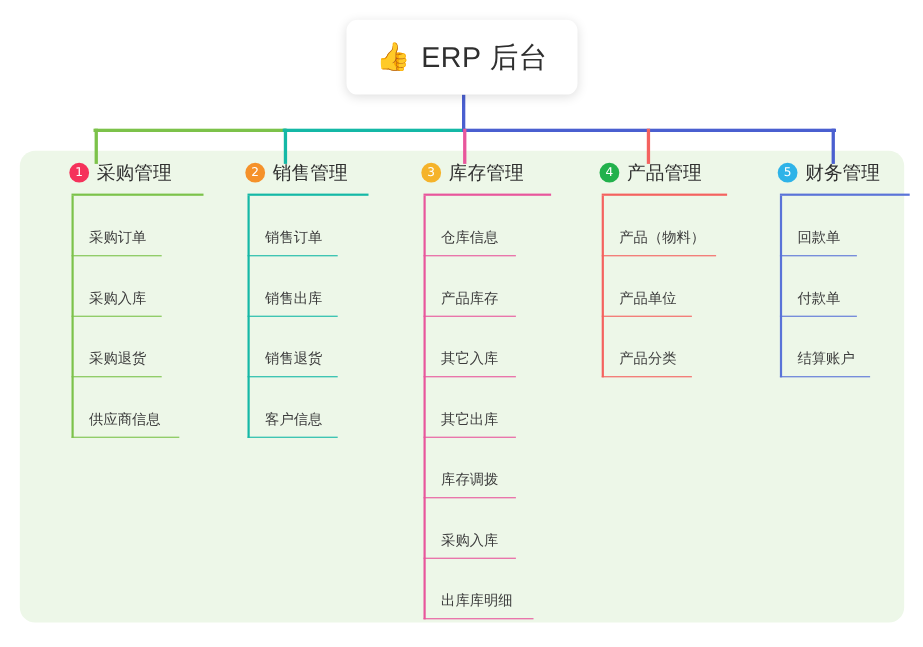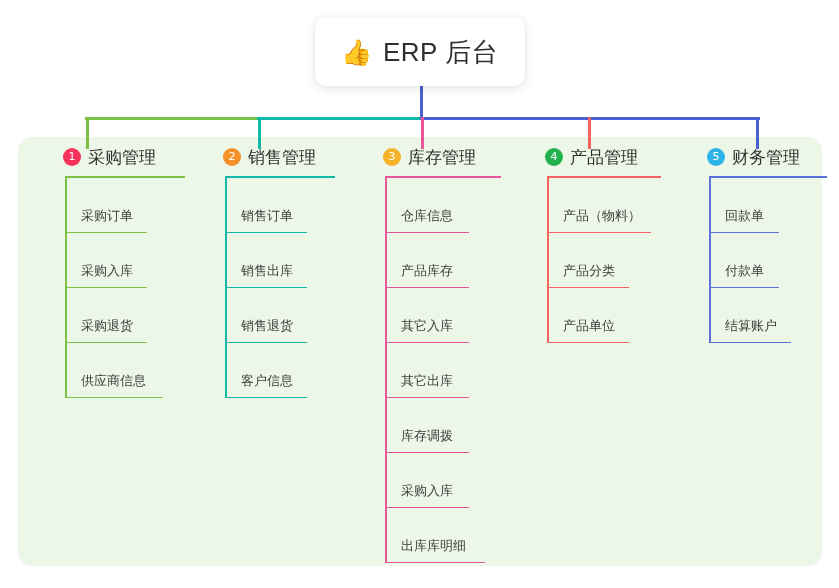--- a/index.html
+++ b/index.html
@@ -245,27 +245,27 @@
         <span class="col-title">产品管理</span>
       </div>
       <div class="col-rule" style="width: 114px; margin-left: 20px; background: rgb(244, 98, 95);"></div>
       <div class="items">
         <div class="spine" style="height: 165px; background: rgb(244, 98, 95);"></div>
         <div class="item">
           <span class="item-label">产品（物料）</span>
           <div class="item-rule" style="width: 104px; background: rgb(244, 98, 95);"></div>
         </div>
         <div class="item">
+          <span class="item-label">产品单位</span>
+          <div class="item-rule" style="width: 82px; background: rgb(244, 98, 95);"></div>
+        </div>
+        <div class="item">
           <span class="item-label">产品分类</span>
           <div class="item-rule" style="width: 82px; background: rgb(244, 98, 95);"></div>
         </div>
-        <div class="item">
-          <span class="item-label">产品单位</span>
-          <div class="item-rule" style="width: 82px; background: rgb(244, 98, 95);"></div>
-        </div>
       </div>
     </div>
     <div class="column" style="left: 689px;">
       <div class="col-head">
         <span class="badge" style="background: rgb(46, 179, 232);">5</span>
         <span class="col-title">财务管理</span>
       </div>
       <div class="col-rule" style="width: 118px; margin-left: 20px; background: rgb(90, 115, 216);"></div>
       <div class="items">
         <div class="spine" style="height: 165px; background: rgb(90, 115, 216);"></div>

